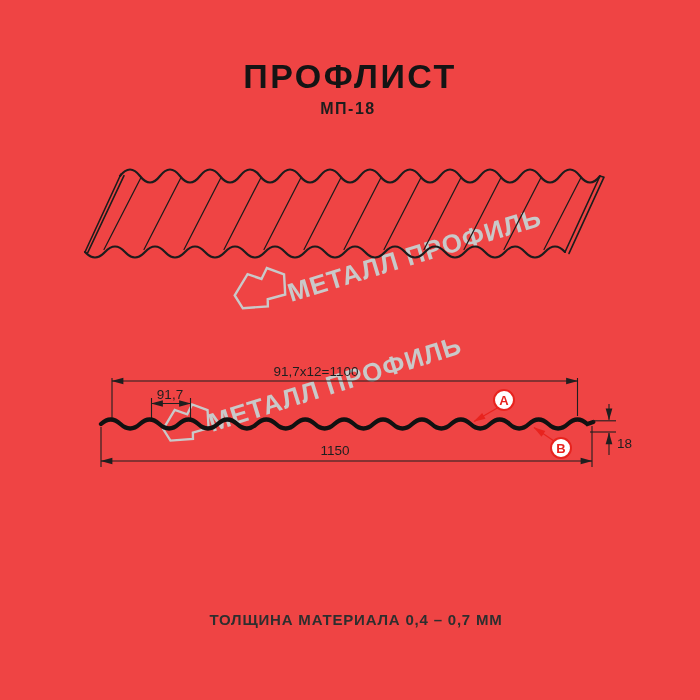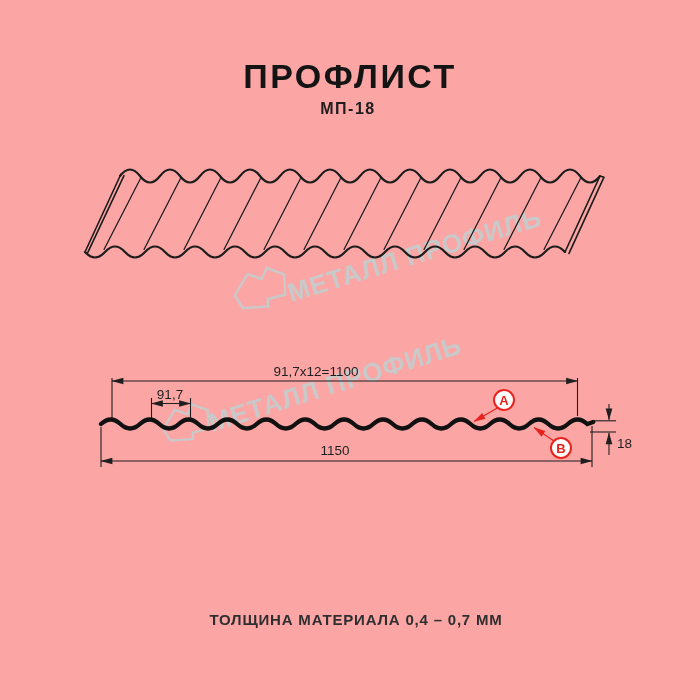--- a/index.html
+++ b/index.html
@@ -1,17 +1,17 @@
 <!DOCTYPE html>
 <html><head>
 <meta charset="utf-8">
 <style>
   html,body{margin:0;padding:0;background:#ffffff;}
   .page{
-    position:relative;width:700px;height:700px;background:#fca5a5;
+    position:relative;width:700px;height:700px;background:#ef4444;
     font-family:"Liberation Sans", sans-serif;overflow:hidden;
   }
   .title{
     position:absolute;left:0;right:0;top:59px;text-align:center;
     font-size:34px;font-weight:800;letter-spacing:2.5px;color:#141414;line-height:1;
   }
   .subtitle{
     position:absolute;left:0;right:4px;top:101px;text-align:center;
     font-size:16px;font-weight:600;letter-spacing:1.5px;color:#1d1d1d;line-height:1;
   }

